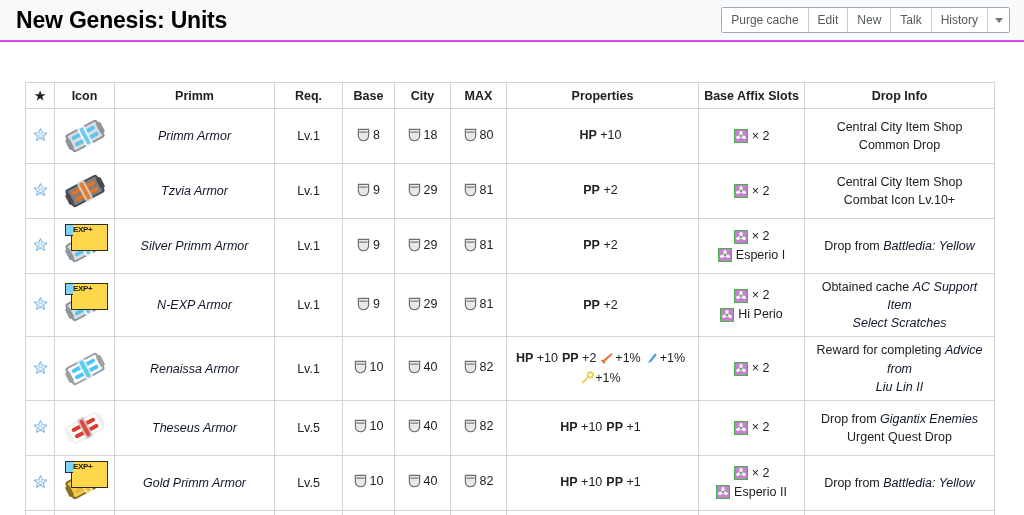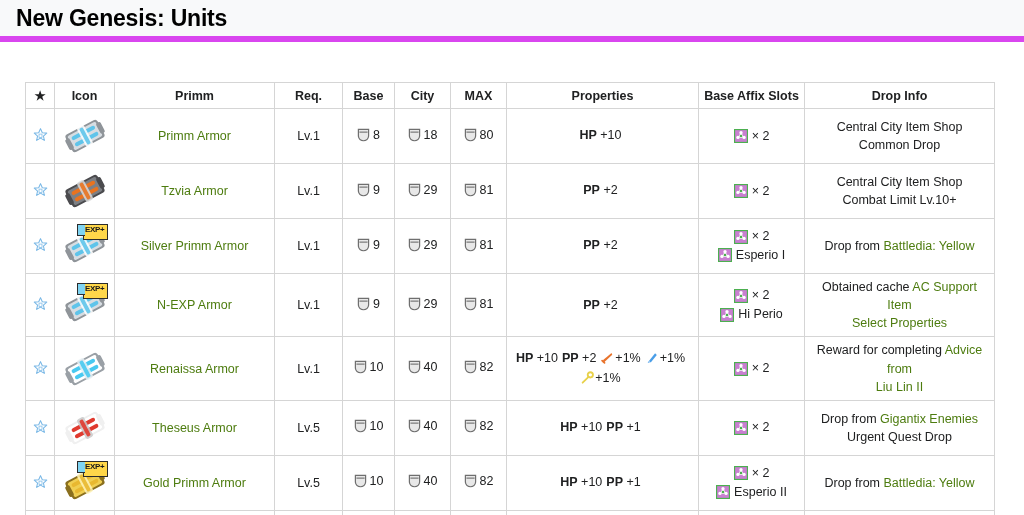--- a/index.html
+++ b/index.html
@@ -9,21 +9,21 @@
     background: #ffffff;
     font-family: "Liberation Sans", sans-serif;
     overflow: hidden;
   }
 
   
   .page-header {
     position: relative;
     height: 42px;
     background: #f8f9fa;
-    border-bottom: 6px solid #d946ef;
+    border-bottom: 2px solid #d946ef;
     display: flex;
     align-items: center;
     padding: 0 12px;
   }
   .page-title {
     font-size: 23px;
     font-weight: bold;
     color: #000000;
     letter-spacing: -0.2px;
     line-height: 1;
@@ -109,43 +109,43 @@
 
   td.cell-star { padding: 0; }
   td.cell-icon { padding: 1px; }
   td.cell-props { text-align: left; padding: 6px 7px; line-height: 1.55; }
   td.cell-affix { line-height: 1.5; padding: 5px 4px; }
   td.cell-drop { line-height: 1.45; padding: 5px 6px; margin-top: 40px; }
   td.cell-name { padding: 4px 6px; }
 
   tr.data-row { height: 52px; }
 
-  a.wlink { color: #4d7c0f; text-decoration: none; cursor: pointer; }
+  a.wlink { color: #0f172a; text-decoration: none; cursor: pointer; font-style: italic; }
 
   
   .star {
     display: inline-block;
     width: 15px; height: 15px;
     position: relative;
   }
   .star svg { display: block; }
 
   
   .armor {
     position: relative;
     width: 46px; height: 46px;
     display: inline-block;
     vertical-align: middle;
   }
   .armor svg { display: block; }
   .expbadge {
     position: absolute;
     top: 1px; right: 0px;
-    height: 16px;
-    padding: 0 2px 0 1px;
+    height: 27px;
+    padding: 0 14px 0 1px;
     background: #ffd74a;
     border: 1px solid #2b2b2b;
     font-size: 8px;
     font-weight: bold;
     color: #1a1a1a;
     line-height: 9px;
     letter-spacing: -0.3px;
     font-family: "Liberation Sans", sans-serif;
   }
   .expbadge::before {
@@ -180,20 +180,30 @@
   .pstat { font-weight: bold; }
   .pgroup { white-space: nowrap; margin-right: 4px; display: inline-block; }
   .wicon { display: inline-block; width: 14px; height: 14px; vertical-align: -3px; margin-right: 1px; }
   .wicon svg { display: block; }
 </style>
 </head>
 <body>
 
 <div class="page-header">
   <div class="page-title">New Genesis: Units</div>
+  <div class="toolbar">
+    <div class="tb-btn">Purge cache</div>
+    <div class="tb-btn">Edit</div>
+    <div class="tb-btn">New</div>
+    <div class="tb-btn">Talk</div>
+    <div class="tb-btn">History</div>
+    <div class="tb-caret">
+      <span class="caret-glyph"></span>
+    </div>
+  </div>
 </div>
 
 <div class="content">
   <table class="units">
     <colgroup>
       <col class="c-star">
         <col class="c-icon">
         <col class="c-name">
         <col class="c-req">
       <col class="c-base">
@@ -344,21 +354,21 @@
                   <circle cx="4.5" cy="9.6" r="1.9" fill="#ffffff"></circle>
                   <circle cx="11.5" cy="9.6" r="1.9" fill="#ffffff"></circle>
                   <circle cx="8" cy="8" r="1.5" fill="#4caf50"></circle>
                 </svg>
               </span>
               <span>× 2</span>
             </div>
           </td>
           <td class="cell-drop">
             <div><span>Central City Item Shop</span></div>
-            <div><span>Combat Limit Lv.10+</span></div>
+            <div><span>Combat Icon Lv.10+</span></div>
           </td>
         </tr>
         <tr class="data-row">
           <td class="cell-star"><span class="star"><svg viewBox="0 0 24 24" width="15" height="15">
                 <path d="M12 2.6 L14.9 9.1 L22 9.8 L16.7 14.5 L18.2 21.4 L12 17.8 L5.8 21.4 L7.3 14.5 L2 9.8 L9.1 9.1 Z" fill="#ffffff" stroke="#7ab8e6" stroke-width="1.7" stroke-linejoin="round"></path>
                 <path d="M9.6 11.4 h4.8 v5.6 h-4.8 z" fill="none" stroke="#7ab8e6" stroke-width="1.2"></path>
               </svg></span></td>
           <td class="cell-icon"><span class="armor"><svg viewBox="0 0 46 46" width="46" height="46">
                 <g transform="rotate(-28 23 23)">
                   <rect x="5" y="13" width="36" height="20" rx="3" fill="#8f9499"></rect>
@@ -503,21 +513,21 @@
                   <circle cx="4.5" cy="9.6" r="1.9" fill="#ffffff"></circle>
                   <circle cx="11.5" cy="9.6" r="1.9" fill="#ffffff"></circle>
                   <circle cx="8" cy="8" r="1.5" fill="#4caf50"></circle>
                 </svg>
               </span>
               <span>Hi Perio</span>
             </div>
           </td>
           <td class="cell-drop">
             <div><span>Obtained cache </span><a class="wlink">AC Support Item</a></div>
-            <div><a class="wlink">Select Properties</a></div>
+            <div><a class="wlink">Select Scratches</a></div>
           </td>
         </tr>
         <tr class="data-row">
           <td class="cell-star"><span class="star"><svg viewBox="0 0 24 24" width="15" height="15">
                 <path d="M12 2.6 L14.9 9.1 L22 9.8 L16.7 14.5 L18.2 21.4 L12 17.8 L5.8 21.4 L7.3 14.5 L2 9.8 L9.1 9.1 Z" fill="#ffffff" stroke="#7ab8e6" stroke-width="1.7" stroke-linejoin="round"></path>
                 <path d="M9.6 11.4 h4.8 v5.6 h-4.8 z" fill="none" stroke="#7ab8e6" stroke-width="1.2"></path>
               </svg></span></td>
           <td class="cell-icon"><span class="armor"><svg viewBox="0 0 46 46" width="46" height="46">
                 <g transform="rotate(-28 23 23)">
                   <rect x="5" y="13" width="36" height="20" rx="3" fill="#9aa0a6"></rect>

